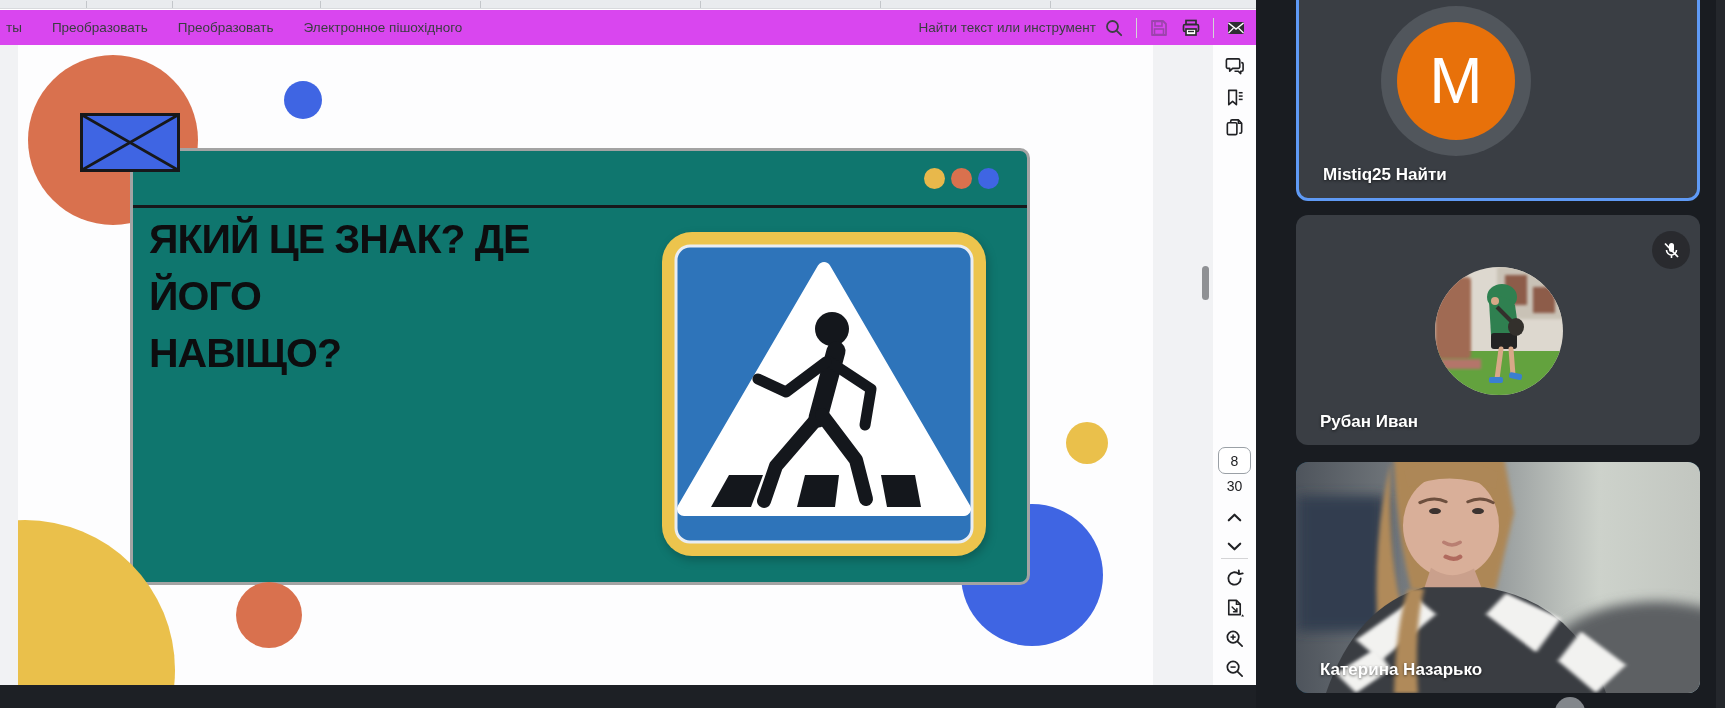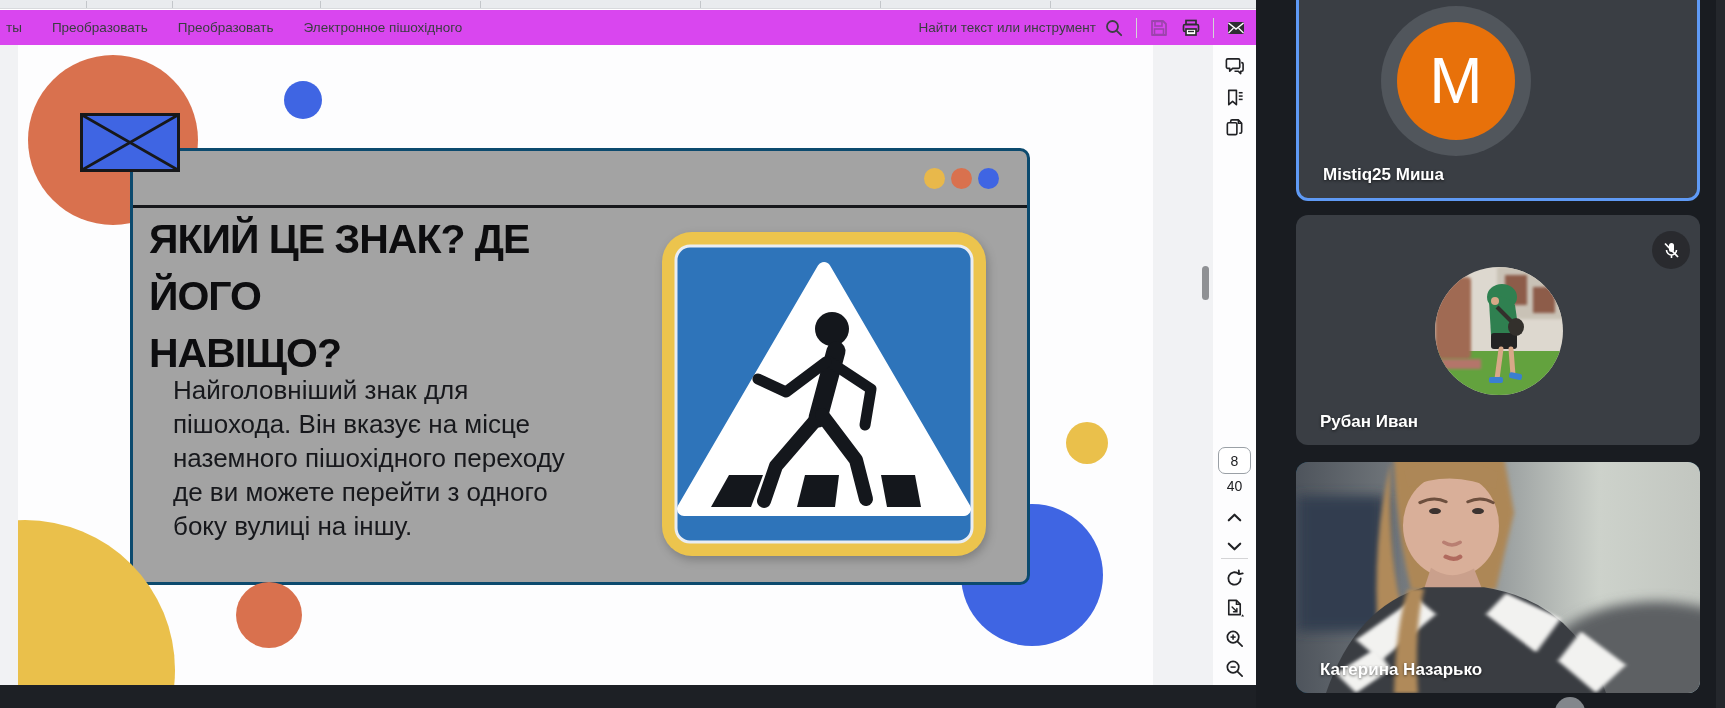--- a/index.html
+++ b/index.html
@@ -33,21 +33,21 @@
 
   
   .circle { position:absolute; border-radius:50%; }
   .deco-orange-big { left:10px; top:10px; width:170px; height:170px; z-index:1; }
   .deco-blue-small { left:266px; top:36px; width:38px; height:38px; z-index:1; }
   .deco-blue-big { left:943px; top:459px; width:142px; height:142px; z-index:1; }
   .deco-yellow-small { left:1048px; top:377px; width:42px; height:42px; z-index:1; }
   .deco-yellow-big { left:-143px; top:475px; width:300px; height:300px; z-index:4; }
   .deco-orange-small { left:218px; top:537px; width:66px; height:66px; z-index:4; }
 
-  .browser-card { position:absolute; left:112px; top:103px; width:900px; height:437px; background:#a3a3a3; border:3px solid #0c4a6e; border-radius:10px; z-index:2; }
+  .browser-card { position:absolute; left:112px; top:103px; width:900px; height:437px; background:#0f766e; border:3px solid #a3a3a3; border-radius:10px; z-index:2; }
   .card-header { position:absolute; left:0; top:0; width:100%; height:57px; border-bottom:3px solid #17181b; display:flex; align-items:center; justify-content:flex-end; padding-right:28px; gap:6px; }
   .hdr-dot { width:21px; height:21px; border-radius:50%; }
   .envelope { position:absolute; left:62px; top:68px; width:100px; height:59px; z-index:3; }
 
   .slide-title { position:absolute; left:16px; top:60px; width:460px; font-family:"Liberation Sans", sans-serif; font-weight:bold; font-size:41px; line-height:57px; letter-spacing:-1px; color:#0d0d0f; }
   .slide-body { position:absolute; left:40px; top:222px; width:410px; font-size:26px; line-height:34px; color:#17181c; }
 
   .road-sign { position:absolute; left:526px; top:78px; width:330px; height:330px; filter:drop-shadow(2px 4px 5px rgba(0,0,0,0.22)); }
 
   
@@ -128,21 +128,20 @@
           <span class="hdr-dot" style="background:#e8b84b"></span>
           <span class="hdr-dot" style="background:#d9714e"></span>
           <span class="hdr-dot" style="background:#3f65e3"></span>
         </div>
 
         <div class="slide-title">
           <div>ЯКИЙ ЦЕ ЗНАК? ДЕ ЙОГО</div>
           <div>НАВІЩО?</div>
         </div>
 
-        <div class="slide-body">Найголовніший знак для пішохода. Він вказує на місце наземного пішохідного переходу де ви можете перейти з одного боку вулиці на іншу.</div>
 
         <svg class="road-sign" viewBox="0 0 330 330">
           <rect x="3" y="3" width="324" height="324" rx="30" fill="#ecc44d"></rect>
           <rect x="17" y="17" width="296" height="296" rx="14" fill="#2e74ba" stroke="#e9edf2" stroke-width="3"></rect>
           <path d="M165 40 L305 280 L25 280 Z" fill="#ffffff" stroke="#ffffff" stroke-width="14" stroke-linejoin="round"></path>
           <path d="M70 246 L104 246 L92 278 L52 278 Z" fill="#14171c"></path>
           <path d="M146 246 L180 246 L176 278 L138 278 Z" fill="#14171c"></path>
           <path d="M222 246 L256 246 L262 278 L228 278 Z" fill="#14171c"></path>
           <circle cx="173" cy="100" r="17" fill="#14171c"></circle>
           <path d="M177 122 L159 189" stroke="#14171c" stroke-width="19" stroke-linecap="round"></path>
@@ -175,21 +174,21 @@
           <line x1="15.5" y1="9.5" x2="19.5" y2="9.5" stroke="#202124" stroke-width="1.6"></line>
           <line x1="15.5" y1="13" x2="19.5" y2="13" stroke="#202124" stroke-width="1.6"></line>
         </svg>
       <svg class="tb-icon" style="top:72px" viewBox="0 0 22 22">
           <rect x="3.5" y="6" width="10" height="12.5" rx="1.5" fill="none" stroke="#202124" stroke-width="1.7"></rect>
           <path d="M7 6 V4.5 a1.5 1.5 0 0 1 1.5 -1.5 h6.5 l3.5 3.5 v9 a1.5 1.5 0 0 1 -1.5 1.5 H16" fill="none" stroke="#202124" stroke-width="1.7" stroke-linejoin="round"></path>
           <path d="M15 3 v3.5 h3.5" fill="none" stroke="#202124" stroke-width="1.5"></path>
         </svg>
 
       <div class="page-box">8</div>
-      <div class="total-pages">40</div>
+      <div class="total-pages">30</div>
 
       <svg class="tb-icon" style="top:462px" viewBox="0 0 22 22">
           <path d="M5 14 L11 8 L17 14" fill="none" stroke="#202124" stroke-width="2.2" stroke-linecap="round" stroke-linejoin="round"></path>
         </svg>
       <svg class="tb-icon" style="top:491px" viewBox="0 0 22 22">
           <path d="M5 8 L11 14 L17 8" fill="none" stroke="#202124" stroke-width="2.2" stroke-linecap="round" stroke-linejoin="round"></path>
         </svg>
       <div class="tb-div"></div>
       <svg class="tb-icon" style="top:523px" viewBox="0 0 22 22">
           <path d="M17.5 11 a6.5 6.5 0 1 1 -2.2 -4.9" fill="none" stroke="#202124" stroke-width="1.9" stroke-linecap="round"></path>
@@ -218,21 +217,21 @@
   <div class="bottom-bar"></div>
 </div>
 
 <div class="meet-panel">
   <div class="panel-scroll-edge"></div>
 
   <div class="tile tile-1">
     <div class="avatar-ring">
       <div class="avatar-m">M</div>
     </div>
-    <div class="p-name">Mistiq25 Миша</div>
+    <div class="p-name">Mistiq25 Найти</div>
 
   </div>
 
   <div class="tile tile-2">
     <div class="photo-avatar">
       <svg viewBox="0 0 128 128" width="128" height="128">
         <defs>
             <filter id="bl1" x="-20%" y="-20%" width="140%" height="140%">
               <feGaussianBlur stdDeviation="1.6"></feGaussianBlur>
             </filter>

